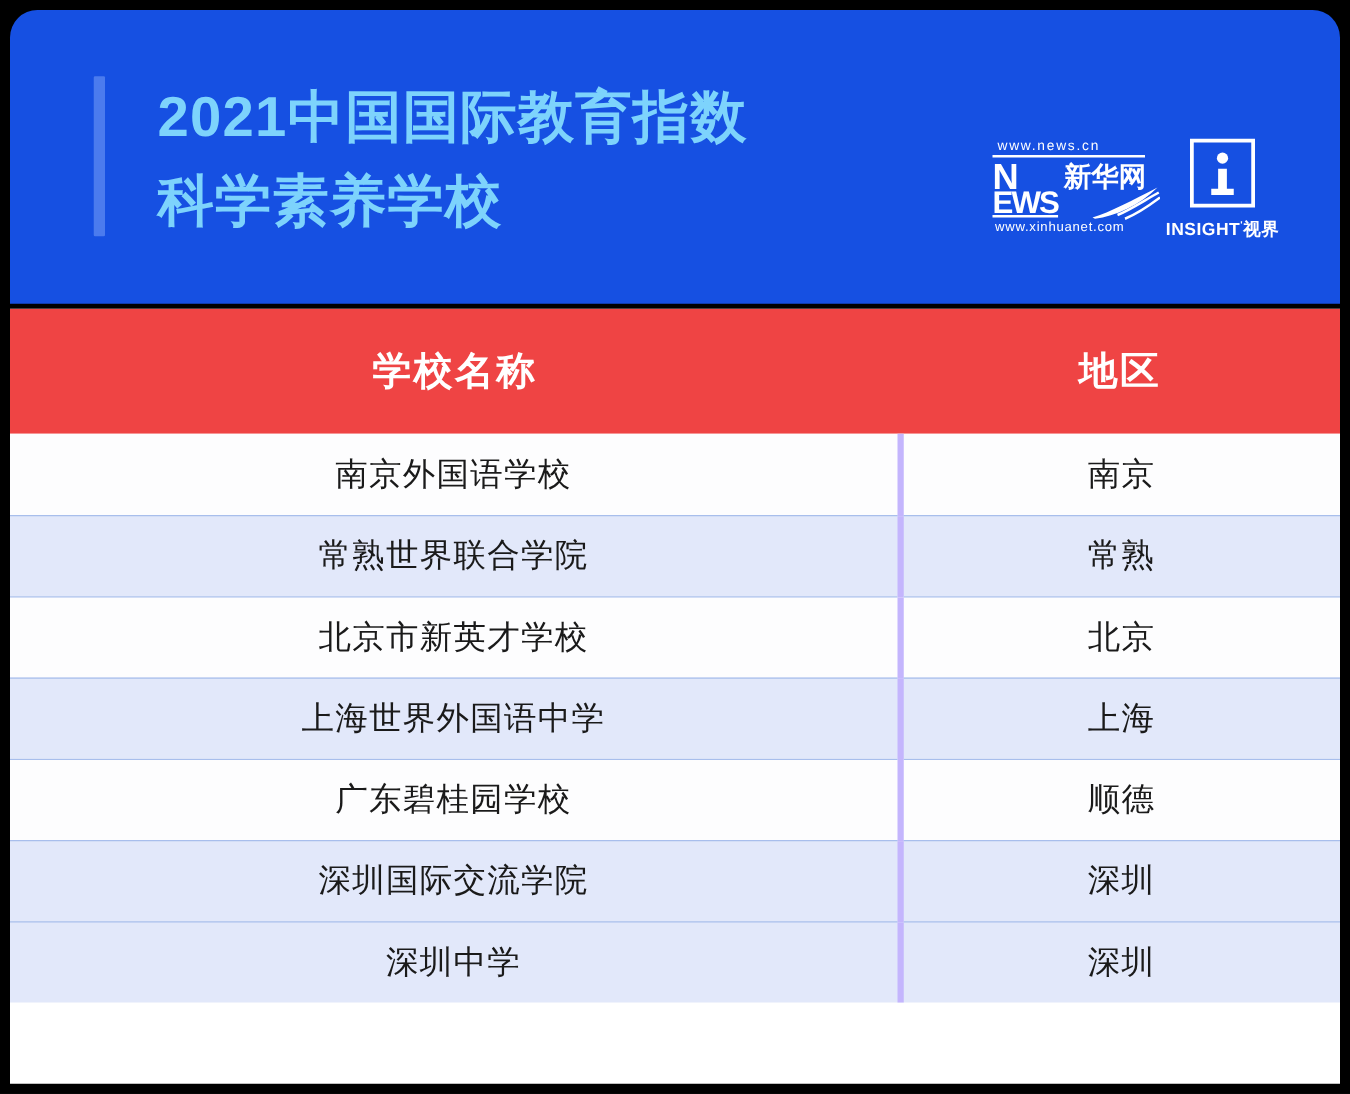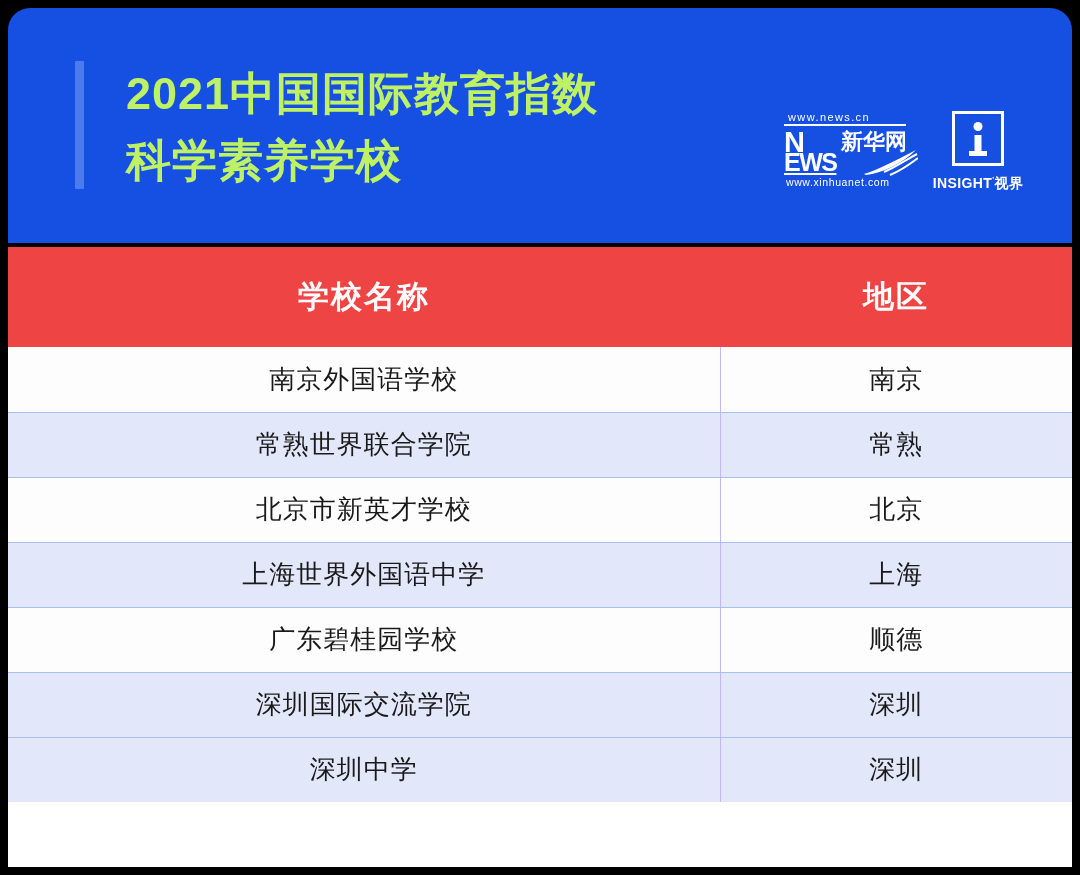--- a/index.html
+++ b/index.html
@@ -42,36 +42,36 @@
   }
 
   .title-block {
     position: absolute;
     left: 118px;
     top: 52px;
     width: 640px;
   }
 
   .title-line {
-    color: #bef264;
+    color: #7dd3fc;
     font-size: 45px;
     font-weight: 700;
     line-height: 67px;
     letter-spacing: 1px;
     white-space: nowrap;
   }
 
   
   .logo-group {
     position: absolute;
     right: 48px;
     top: 103px;
     display: flex;
     align-items: flex-start;
-    gap: 20px;
+    gap: 10px;
   }
 
   .xinhua-logo {
     position: relative;
     width: 128px;
     height: 82px;
     color: #FFFFFF;
   }
   .xinhua-url-top {
     font-size: 11px;
@@ -216,21 +216,21 @@
     border: none;
   }
 
   table.rank-table tbody td {
     height: 65px;
     text-align: center;
     font-size: 26px;
     font-weight: 400;
     color: #1A1A1A;
     border-bottom: 1px solid #A8BEEC;
-    border-right: 1px solid #c4b5fd;
+    border-right: 5px solid #c4b5fd;
     letter-spacing: 1px;
   }
   table.rank-table tbody td:last-child { border-right: none; }
 
   table.rank-table tbody tr.odd td  { background: #FDFDFE; }
   table.rank-table tbody tr.even td { background: #E2E8FA; font-family: Liberation Serif, serif; }
   table.rank-table tbody tr:last-child td { border-bottom: none; }
 </style>
 </head>
 <body>

